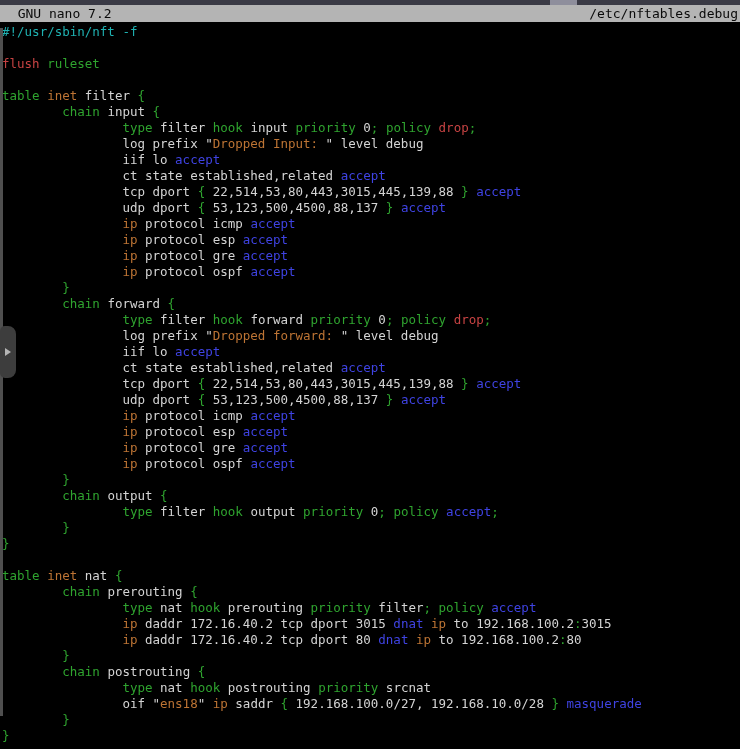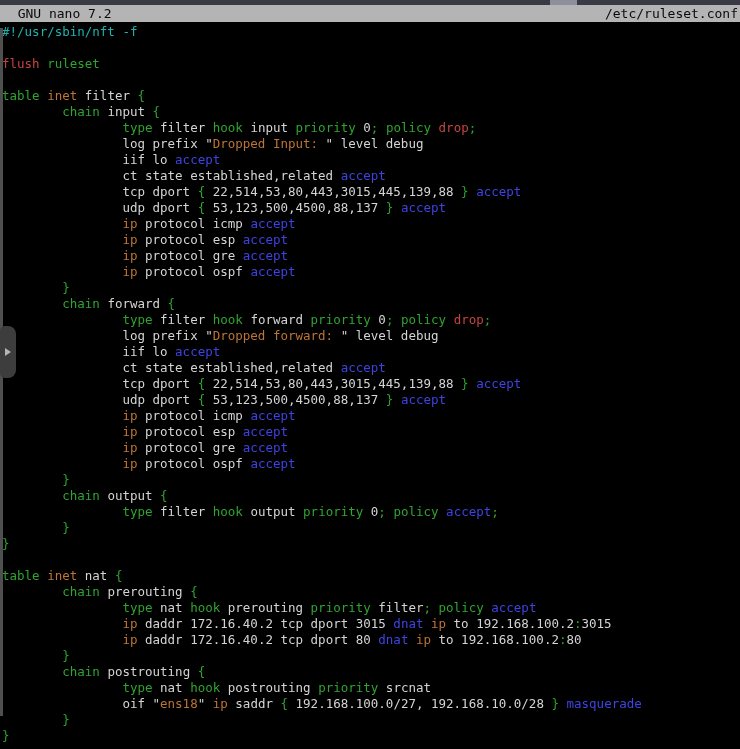--- a/index.html
+++ b/index.html
@@ -49,21 +49,21 @@
 <body>
 
 <div class="screen">
 
   <div class="top-strip">
     <div class="top-strip-thumb"></div>
   </div>
 
   <div class="titlebar" style="background: rgb(180, 180, 180); color: rgb(10, 10, 10);">
     <span>  GNU nano 7.2</span>
-    <span>/etc/ruleset.conf</span>
+    <span>/etc/nftables.debug</span>
   </div>
 
   <div class="editor" id="editor"><div class="line"><span style="color: rgb(31, 178, 178);">#!/usr/sbin/nft -f</span></div><div class="line"></div><div class="line"><span style="color: rgb(199, 67, 67);">flush</span><span style="color: rgb(212, 212, 212);"> </span><span style="color: rgb(47, 164, 47);">ruleset</span></div><div class="line"></div><div class="line"><span style="color: rgb(47, 164, 47);">table</span><span style="color: rgb(212, 212, 212);"> </span><span style="color: rgb(189, 116, 52);">inet</span><span style="color: rgb(212, 212, 212);"> filter </span><span style="color: rgb(47, 164, 47);">{</span></div><div class="line"><span style="color: rgb(212, 212, 212);">        </span><span style="color: rgb(47, 164, 47);">chain</span><span style="color: rgb(212, 212, 212);"> input </span><span style="color: rgb(47, 164, 47);">{</span></div><div class="line"><span style="color: rgb(212, 212, 212);">                </span><span style="color: rgb(47, 164, 47);">type</span><span style="color: rgb(212, 212, 212);"> filter </span><span style="color: rgb(47, 164, 47);">hook</span><span style="color: rgb(212, 212, 212);"> input </span><span style="color: rgb(47, 164, 47);">priority</span><span style="color: rgb(212, 212, 212);"> 0</span><span style="color: rgb(47, 164, 47);">;</span><span style="color: rgb(212, 212, 212);"> </span><span style="color: rgb(47, 164, 47);">policy</span><span style="color: rgb(212, 212, 212);"> </span><span style="color: rgb(199, 67, 67);">drop</span><span style="color: rgb(47, 164, 47);">;</span></div><div class="line"><span style="color: rgb(212, 212, 212);">                log prefix "</span><span style="color: rgb(189, 116, 52);">Dropped Input: </span><span style="color: rgb(212, 212, 212);">" level debug</span></div><div class="line"><span style="color: rgb(212, 212, 212);">                iif lo </span><span style="color: rgb(63, 67, 227);">accept</span></div><div class="line"><span style="color: rgb(212, 212, 212);">                ct state established,related </span><span style="color: rgb(63, 67, 227);">accept</span></div><div class="line"><span style="color: rgb(212, 212, 212);">                tcp dport </span><span style="color: rgb(47, 164, 47);">{</span><span style="color: rgb(212, 212, 212);"> 22,514,53,80,443,3015,445,139,88 </span><span style="color: rgb(47, 164, 47);">}</span><span style="color: rgb(212, 212, 212);"> </span><span style="color: rgb(63, 67, 227);">accept</span></div><div class="line"><span style="color: rgb(212, 212, 212);">                udp dport </span><span style="color: rgb(47, 164, 47);">{</span><span style="color: rgb(212, 212, 212);"> 53,123,500,4500,88,137 </span><span style="color: rgb(47, 164, 47);">}</span><span style="color: rgb(212, 212, 212);"> </span><span style="color: rgb(63, 67, 227);">accept</span></div><div class="line"><span style="color: rgb(212, 212, 212);">                </span><span style="color: rgb(189, 116, 52);">ip</span><span style="color: rgb(212, 212, 212);"> protocol icmp </span><span style="color: rgb(63, 67, 227);">accept</span></div><div class="line"><span style="color: rgb(212, 212, 212);">                </span><span style="color: rgb(189, 116, 52);">ip</span><span style="color: rgb(212, 212, 212);"> protocol esp </span><span style="color: rgb(63, 67, 227);">accept</span></div><div class="line"><span style="color: rgb(212, 212, 212);">                </span><span style="color: rgb(189, 116, 52);">ip</span><span style="color: rgb(212, 212, 212);"> protocol gre </span><span style="color: rgb(63, 67, 227);">accept</span></div><div class="line"><span style="color: rgb(212, 212, 212);">                </span><span style="color: rgb(189, 116, 52);">ip</span><span style="color: rgb(212, 212, 212);"> protocol ospf </span><span style="color: rgb(63, 67, 227);">accept</span></div><div class="line"><span style="color: rgb(212, 212, 212);">        </span><span style="color: rgb(47, 164, 47);">}</span></div><div class="line"><span style="color: rgb(212, 212, 212);">        </span><span style="color: rgb(47, 164, 47);">chain</span><span style="color: rgb(212, 212, 212);"> forward </span><span style="color: rgb(47, 164, 47);">{</span></div><div class="line"><span style="color: rgb(212, 212, 212);">                </span><span style="color: rgb(47, 164, 47);">type</span><span style="color: rgb(212, 212, 212);"> filter </span><span style="color: rgb(47, 164, 47);">hook</span><span style="color: rgb(212, 212, 212);"> forward </span><span style="color: rgb(47, 164, 47);">priority</span><span style="color: rgb(212, 212, 212);"> 0</span><span style="color: rgb(47, 164, 47);">;</span><span style="color: rgb(212, 212, 212);"> </span><span style="color: rgb(47, 164, 47);">policy</span><span style="color: rgb(212, 212, 212);"> </span><span style="color: rgb(199, 67, 67);">drop</span><span style="color: rgb(47, 164, 47);">;</span></div><div class="line"><span style="color: rgb(212, 212, 212);">                log prefix "</span><span style="color: rgb(189, 116, 52);">Dropped forward: </span><span style="color: rgb(212, 212, 212);">" level debug</span></div><div class="line"><span style="color: rgb(212, 212, 212);">                iif lo </span><span style="color: rgb(63, 67, 227);">accept</span></div><div class="line"><span style="color: rgb(212, 212, 212);">                ct state established,related </span><span style="color: rgb(63, 67, 227);">accept</span></div><div class="line"><span style="color: rgb(212, 212, 212);">                tcp dport </span><span style="color: rgb(47, 164, 47);">{</span><span style="color: rgb(212, 212, 212);"> 22,514,53,80,443,3015,445,139,88 </span><span style="color: rgb(47, 164, 47);">}</span><span style="color: rgb(212, 212, 212);"> </span><span style="color: rgb(63, 67, 227);">accept</span></div><div class="line"><span style="color: rgb(212, 212, 212);">                udp dport </span><span style="color: rgb(47, 164, 47);">{</span><span style="color: rgb(212, 212, 212);"> 53,123,500,4500,88,137 </span><span style="color: rgb(47, 164, 47);">}</span><span style="color: rgb(212, 212, 212);"> </span><span style="color: rgb(63, 67, 227);">accept</span></div><div class="line"><span style="color: rgb(212, 212, 212);">                </span><span style="color: rgb(189, 116, 52);">ip</span><span style="color: rgb(212, 212, 212);"> protocol icmp </span><span style="color: rgb(63, 67, 227);">accept</span></div><div class="line"><span style="color: rgb(212, 212, 212);">                </span><span style="color: rgb(189, 116, 52);">ip</span><span style="color: rgb(212, 212, 212);"> protocol esp </span><span style="color: rgb(63, 67, 227);">accept</span></div><div class="line"><span style="color: rgb(212, 212, 212);">                </span><span style="color: rgb(189, 116, 52);">ip</span><span style="color: rgb(212, 212, 212);"> protocol gre </span><span style="color: rgb(63, 67, 227);">accept</span></div><div class="line"><span style="color: rgb(212, 212, 212);">                </span><span style="color: rgb(189, 116, 52);">ip</span><span style="color: rgb(212, 212, 212);"> protocol ospf </span><span style="color: rgb(63, 67, 227);">accept</span></div><div class="line"><span style="color: rgb(212, 212, 212);">        </span><span style="color: rgb(47, 164, 47);">}</span></div><div class="line"><span style="color: rgb(212, 212, 212);">        </span><span style="color: rgb(47, 164, 47);">chain</span><span style="color: rgb(212, 212, 212);"> output </span><span style="color: rgb(47, 164, 47);">{</span></div><div class="line"><span style="color: rgb(212, 212, 212);">                </span><span style="color: rgb(47, 164, 47);">type</span><span style="color: rgb(212, 212, 212);"> filter </span><span style="color: rgb(47, 164, 47);">hook</span><span style="color: rgb(212, 212, 212);"> output </span><span style="color: rgb(47, 164, 47);">priority</span><span style="color: rgb(212, 212, 212);"> 0</span><span style="color: rgb(47, 164, 47);">;</span><span style="color: rgb(212, 212, 212);"> </span><span style="color: rgb(47, 164, 47);">policy</span><span style="color: rgb(212, 212, 212);"> </span><span style="color: rgb(63, 67, 227);">accept</span><span style="color: rgb(47, 164, 47);">;</span></div><div class="line"><span style="color: rgb(212, 212, 212);">        </span><span style="color: rgb(47, 164, 47);">}</span></div><div class="line"><span style="color: rgb(47, 164, 47);">}</span></div><div class="line"></div><div class="line"><span style="color: rgb(47, 164, 47);">table</span><span style="color: rgb(212, 212, 212);"> </span><span style="color: rgb(189, 116, 52);">inet</span><span style="color: rgb(212, 212, 212);"> nat </span><span style="color: rgb(47, 164, 47);">{</span></div><div class="line"><span style="color: rgb(212, 212, 212);">        </span><span style="color: rgb(47, 164, 47);">chain</span><span style="color: rgb(212, 212, 212);"> prerouting </span><span style="color: rgb(47, 164, 47);">{</span></div><div class="line"><span style="color: rgb(212, 212, 212);">                </span><span style="color: rgb(47, 164, 47);">type</span><span style="color: rgb(212, 212, 212);"> nat </span><span style="color: rgb(47, 164, 47);">hook</span><span style="color: rgb(212, 212, 212);"> prerouting </span><span style="color: rgb(47, 164, 47);">priority</span><span style="color: rgb(212, 212, 212);"> filter</span><span style="color: rgb(47, 164, 47);">;</span><span style="color: rgb(212, 212, 212);"> </span><span style="color: rgb(47, 164, 47);">policy</span><span style="color: rgb(212, 212, 212);"> </span><span style="color: rgb(63, 67, 227);">accept</span></div><div class="line"><span style="color: rgb(212, 212, 212);">                </span><span style="color: rgb(189, 116, 52);">ip</span><span style="color: rgb(212, 212, 212);"> daddr 172.16.40.2 tcp dport 3015 </span><span style="color: rgb(63, 67, 227);">dnat</span><span style="color: rgb(212, 212, 212);"> </span><span style="color: rgb(189, 116, 52);">ip</span><span style="color: rgb(212, 212, 212);"> to 192.168.100.2</span><span style="color: rgb(47, 164, 47);">:</span><span style="color: rgb(212, 212, 212);">3015</span></div><div class="line"><span style="color: rgb(212, 212, 212);">                </span><span style="color: rgb(189, 116, 52);">ip</span><span style="color: rgb(212, 212, 212);"> daddr 172.16.40.2 tcp dport 80 </span><span style="color: rgb(63, 67, 227);">dnat</span><span style="color: rgb(212, 212, 212);"> </span><span style="color: rgb(189, 116, 52);">ip</span><span style="color: rgb(212, 212, 212);"> to 192.168.100.2</span><span style="color: rgb(47, 164, 47);">:</span><span style="color: rgb(212, 212, 212);">80</span></div><div class="line"><span style="color: rgb(212, 212, 212);">        </span><span style="color: rgb(47, 164, 47);">}</span></div><div class="line"><span style="color: rgb(212, 212, 212);">        </span><span style="color: rgb(47, 164, 47);">chain</span><span style="color: rgb(212, 212, 212);"> postrouting </span><span style="color: rgb(47, 164, 47);">{</span></div><div class="line"><span style="color: rgb(212, 212, 212);">                </span><span style="color: rgb(47, 164, 47);">type</span><span style="color: rgb(212, 212, 212);"> nat </span><span style="color: rgb(47, 164, 47);">hook</span><span style="color: rgb(212, 212, 212);"> postrouting </span><span style="color: rgb(47, 164, 47);">priority</span><span style="color: rgb(212, 212, 212);"> srcnat</span></div><div class="line"><span style="color: rgb(212, 212, 212);">                oif "</span><span style="color: rgb(189, 116, 52);">ens18</span><span style="color: rgb(212, 212, 212);">" </span><span style="color: rgb(189, 116, 52);">ip</span><span style="color: rgb(212, 212, 212);"> saddr </span><span style="color: rgb(47, 164, 47);">{</span><span style="color: rgb(212, 212, 212);"> 192.168.100.0/27, 192.168.10.0/28 </span><span style="color: rgb(47, 164, 47);">}</span><span style="color: rgb(212, 212, 212);"> </span><span style="color: rgb(63, 67, 227);">masquerade</span></div><div class="line"><span style="color: rgb(212, 212, 212);">        </span><span style="color: rgb(47, 164, 47);">}</span></div><div class="line"><span style="color: rgb(47, 164, 47);">}</span></div></div>
 
   <div class="left-stripe"></div>
 
   <div class="panel-handle">
     <span class="arrow-right"></span>
   </div>
 

